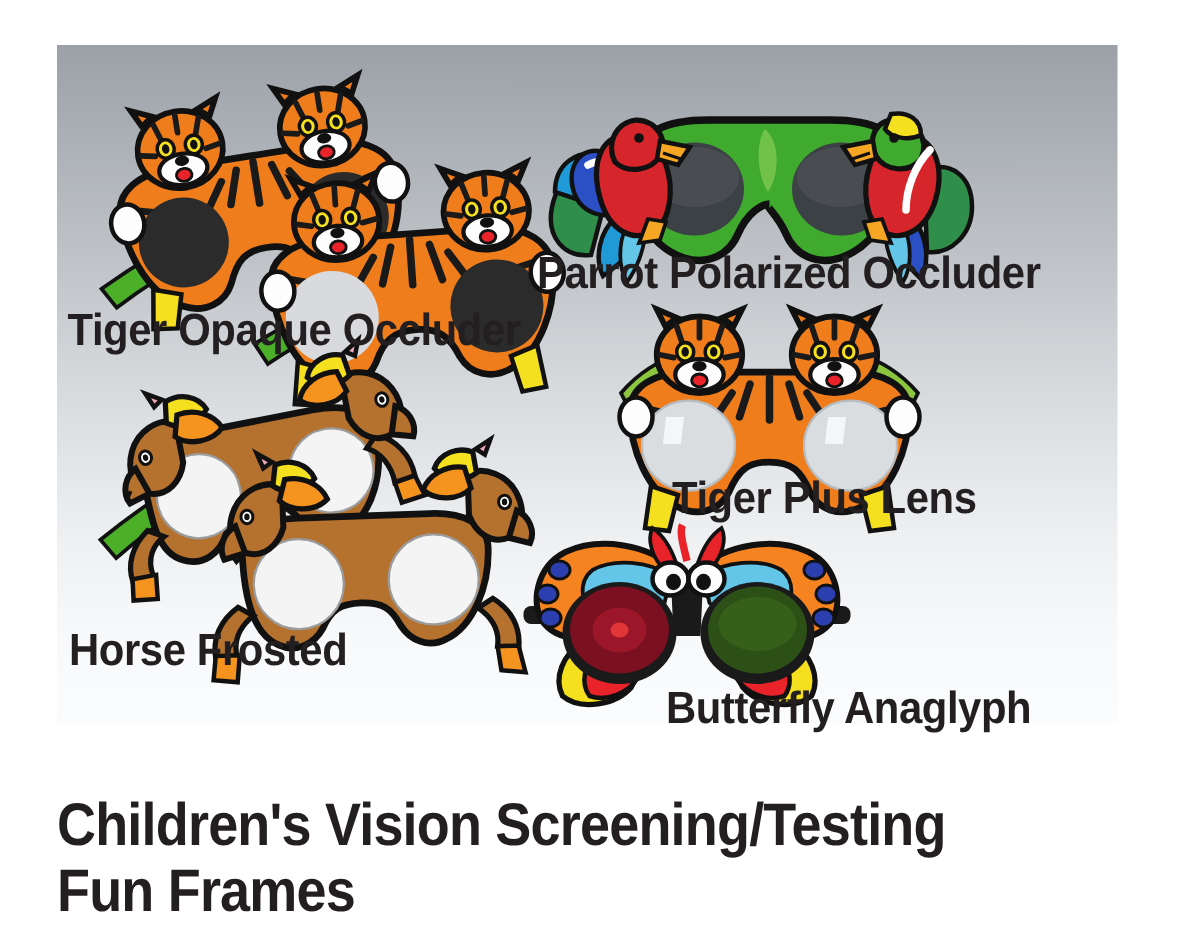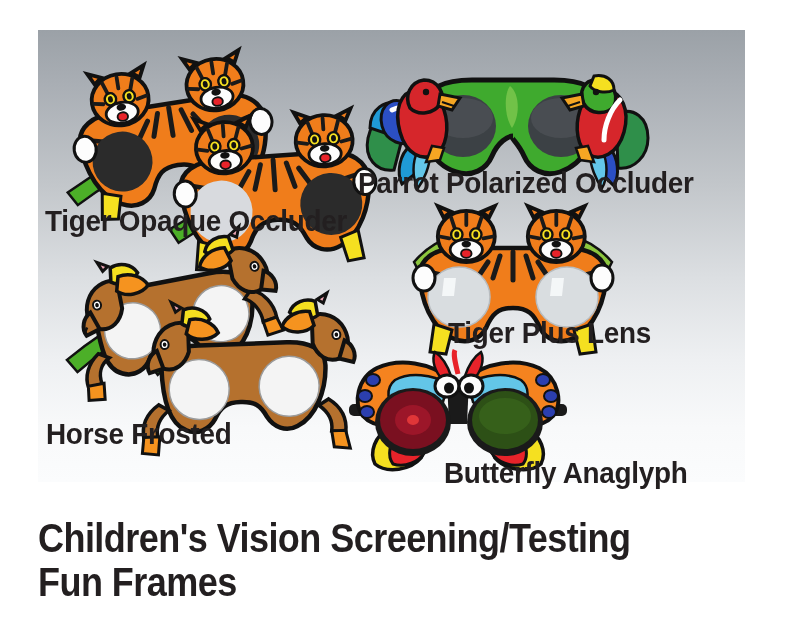--- a/index.html
+++ b/index.html
@@ -21,21 +21,21 @@
        font-family:"Liberation Sans","DejaVu Sans",sans-serif;
        letter-spacing:-0.3px;white-space:nowrap;line-height:1;
        transform:scaleX(.93);transform-origin:left center;}
   #lbl-tiger-opaque{left:45px;top:206px;font-size:30px;}
   #lbl-parrot{left:358px;top:168px;font-size:30px;}
   #lbl-tiger-plus{left:448px;top:318px;font-size:30px;}
   #lbl-horse{left:46px;top:419px;font-size:30px;}
   #lbl-butterfly{left:444px;top:458px;font-size:30px;}
 
   
-  #title-block{position:absolute;left:38px;top:516px;width:720px;}
+  #title-block{position:absolute;left:38px;top:528px;width:720px;}
   .title-line{color:#231f20;font-weight:bold;font-size:40px;line-height:44px;
       letter-spacing:-0.6px;transform:scaleX(.90);transform-origin:left center;
       font-family:"Liberation Sans","DejaVu Sans",sans-serif;white-space:nowrap;}
 </style>
 </head>
 <body>
 
 <div id="root">
 
   <div id="photo-panel">

